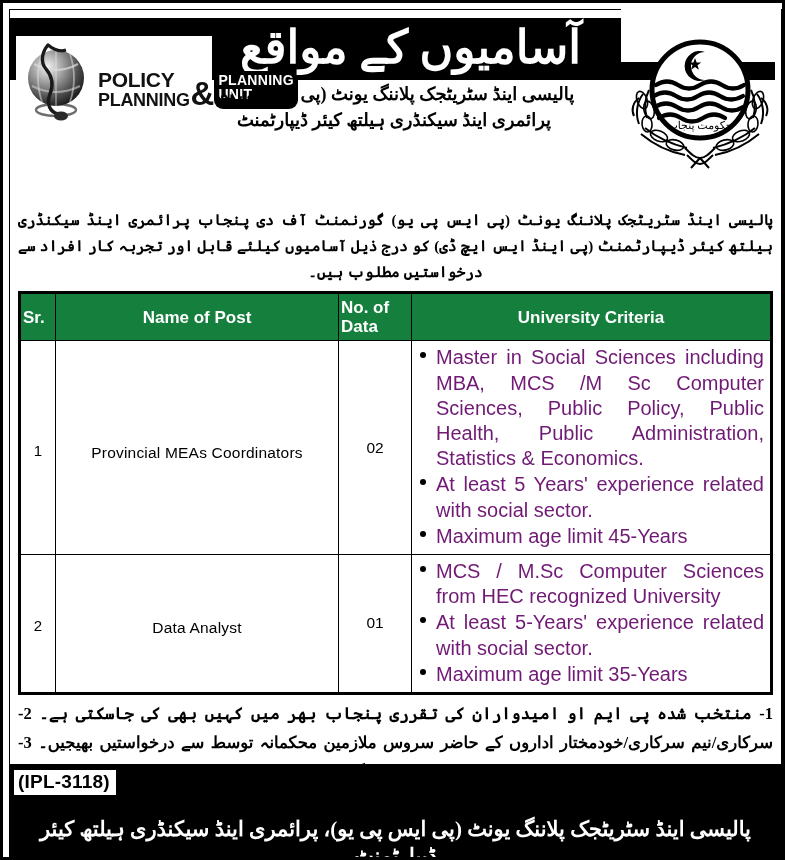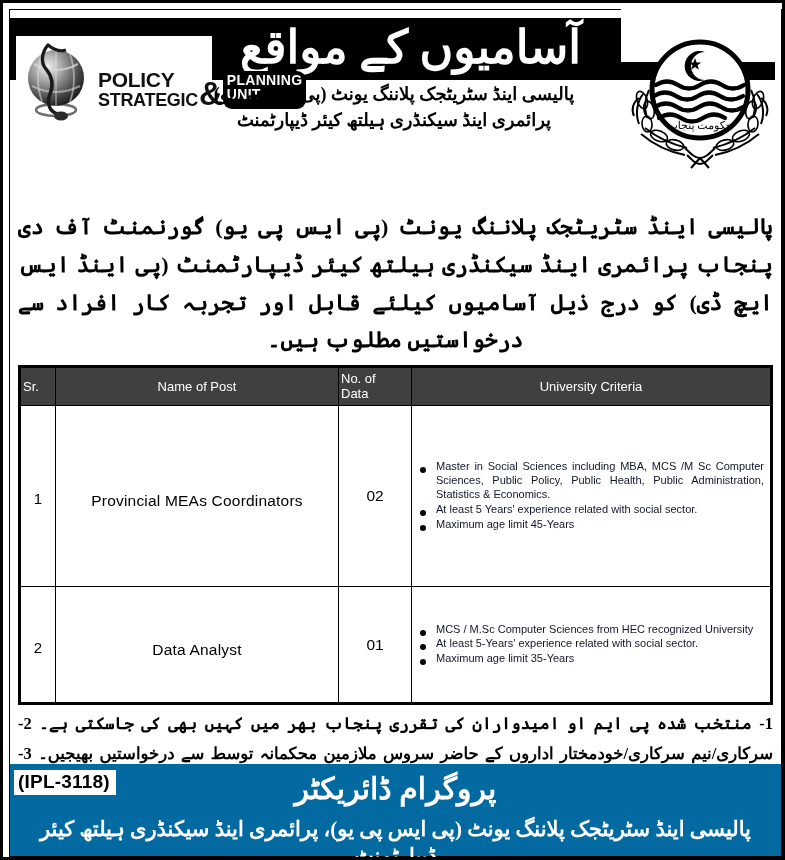--- a/index.html
+++ b/index.html
@@ -154,21 +154,21 @@
   }
 
   
   .intro {
     position: relative;
     margin: 0 8px;
     direction: rtl;
     text-align: justify;
     text-align-last: center;
     font-family: "Liberation Serif", "DejaVu Serif", serif;
-    font-size: 22px;
+    font-size: 15px;
     font-weight: bold;
     line-height: 1.72;
     color: #000;
     padding-top: 2px;
     padding-bottom: 6px;
   }
 
   
   .tbl-wrap {
     margin: 0 8px;
@@ -177,24 +177,24 @@
   table.jobs {
     width: 100%;
     border-collapse: collapse;
     table-layout: fixed;
   }
   table.jobs th, table.jobs td {
     border: 1px solid #000;
     vertical-align: middle;
   }
   table.jobs thead th {
-    background: #404040;
+    background: #15803d;
     color: #fff;
-    font-size: 13px;
-    font-weight: normal;
+    font-size: 17px;
+    font-weight: bold;
     padding: 4px 2px;
     border-color: #000;
     line-height: 1.12;
   }
   th.c-sr { width: 30px; text-align: left; padding-left: 5px; vertical-align: bottom; }
   th.c-post { width: 278px; text-align: center; vertical-align: bottom; }
   th.c-num { width: 68px; text-align: left; padding-left: 6px; }
   th.c-elig { text-align: center; vertical-align: bottom; }
 
   td.c-sr {
@@ -223,23 +223,23 @@
     vertical-align: top;
   }
   ul.crit {
     list-style: none;
     margin: 0;
     padding: 0;
   }
   ul.crit li {
     position: relative;
     padding-left: 20px;
-    font-size: 11px;
+    font-size: 20px;
     line-height: 1.26;
-    color: #0f172a;
+    color: #701a75;
     text-align: justify;
     margin-bottom: 1px;
   }
   ul.crit li::before {
     content: "";
     position: absolute;
     left: 4px;
     top: 7px;
     width: 6px;
     height: 6px;
@@ -284,21 +284,21 @@
   }
   .date-strong { font-family: "Liberation Sans", sans-serif; font-size: 18px; }
 
   
   .footer {
     position: absolute;
     left: 0;
     bottom: 0;
     width: 771px;
     height: 92px;
-    background: #0369a1;
+    background: #000000;
   }
   .ipl {
     position: absolute;
     left: 4px;
     top: 6px;
     background: #fff;
     color: #000;
     font-family: "Liberation Sans", sans-serif;
     font-size: 19px;
     font-weight: bold;
@@ -421,21 +421,21 @@
           <path d="M50 12 Q58 36 50 60" fill="none" stroke="#dcdcdc" stroke-width="1.8" opacity=".55"></path>
           <path d="M36 8 L36 64" stroke="#e5e5e5" stroke-width="1.5" opacity=".5"></path>
           <path d="M28 3 C22 10 20 20 26 27 C32 34 34 42 30 52 C26 62 30 70 38 72" fill="none" stroke="#1a1a1a" stroke-width="3.4" stroke-linecap="round"></path>
           <path d="M28 3 C34 8 40 10 46 8" fill="none" stroke="#1a1a1a" stroke-width="3"></path>
           <ellipse cx="41" cy="74" rx="7" ry="4.5" fill="#2b2b2b"></ellipse>
         </svg>
         <div class="logo-words">
           <div class="lw-row">
             <div class="lw-col">
               <span class="lw-policy">POLICY</span>
-              <span class="lw-strategic">STRATEGIC</span>
+              <span class="lw-strategic">PLANNING</span>
             </div>
             <span class="lw-amp">&amp;</span>
           </div>
           <span class="lw-unit">PLANNING UNIT</span>
         </div>
       </div>
 
       <div class="urdu-sub">
         <div>پالیسی اینڈ سٹریٹجک پلاننگ یونٹ (پی ایس پی یو)</div>
         <div>پرائمری اینڈ سیکنڈری ہیلتھ کیئر ڈیپارٹمنٹ</div>
@@ -488,18 +488,17 @@
 
     <div class="date-line">
       <span>تک دفتری اوقات کار میں موصول ہو جائیں:</span>
       <span class="date-strong">22-04-2019</span>
     </div>
 
     <div class="addr-line">پالیسی اینڈ سٹریٹجک پلاننگ یونٹ (پی ایس پی یو) پرائمری اینڈ سیکنڈری ہیلتھ کیئر ڈیپارٹمنٹ 119/J ماڈل ٹاؤن لاہور</div>
 
     <div class="footer">
       <div class="ipl">(IPL-3118)</div>
-      <div class="foot-title">پروگرام ڈائریکٹر</div>
       <div class="foot-sub">پالیسی اینڈ سٹریٹجک پلاننگ یونٹ (پی ایس پی یو)، پرائمری اینڈ سیکنڈری ہیلتھ کیئر ڈیپارٹمنٹ</div>
     </div>
 
   </div>
 </div>
 
 </body></html>

